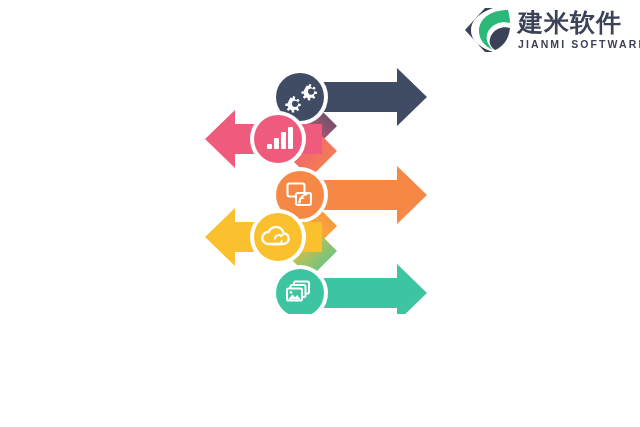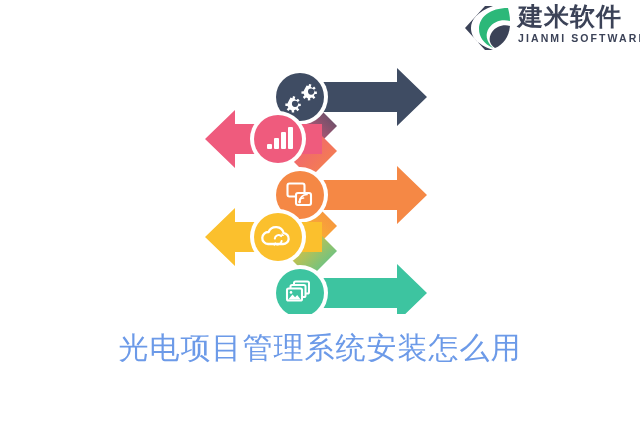--- a/index.html
+++ b/index.html
@@ -19,21 +19,21 @@
   }
 
   
   #brand {
     position: absolute;
     top: 4px;
     left: 462px;
     width: 176px;
     height: 52px;
     display: flex;
-    align-items: flex-start;
+    align-items: center;
     gap: 6px;
   }
   #brand-mark {
     width: 50px;
     height: 48px;
     flex: 0 0 auto;
   }
   #brand-text {
     display: flex;
     flex-direction: column;
@@ -188,15 +188,14 @@
           <rect x="112" y="219.5" width="15" height="12" rx="1.6" fill="none" stroke="#ffffff" stroke-width="2"></rect>
           <rect x="108.5" y="223" width="15" height="12" rx="1.6" fill="#3dc4a0" stroke="#ffffff" stroke-width="2"></rect>
           <rect x="105" y="226.5" width="15" height="12" rx="1.6" fill="#3dc4a0" stroke="#ffffff" stroke-width="2.1"></rect>
           <circle cx="109" cy="230.4" r="1.3" fill="#ffffff"></circle>
           <path d="M106.2 237.4 l4.3 -5 2.6 2.9 2.1 -2.4 3.5 4.5 z" fill="#ffffff"></path>
         </g>
       </g>
     </svg>
   </div>
 
-  <div id="title">光电项目管理系统安装怎么用</div>
 
 </div>
 
 </body></html>

